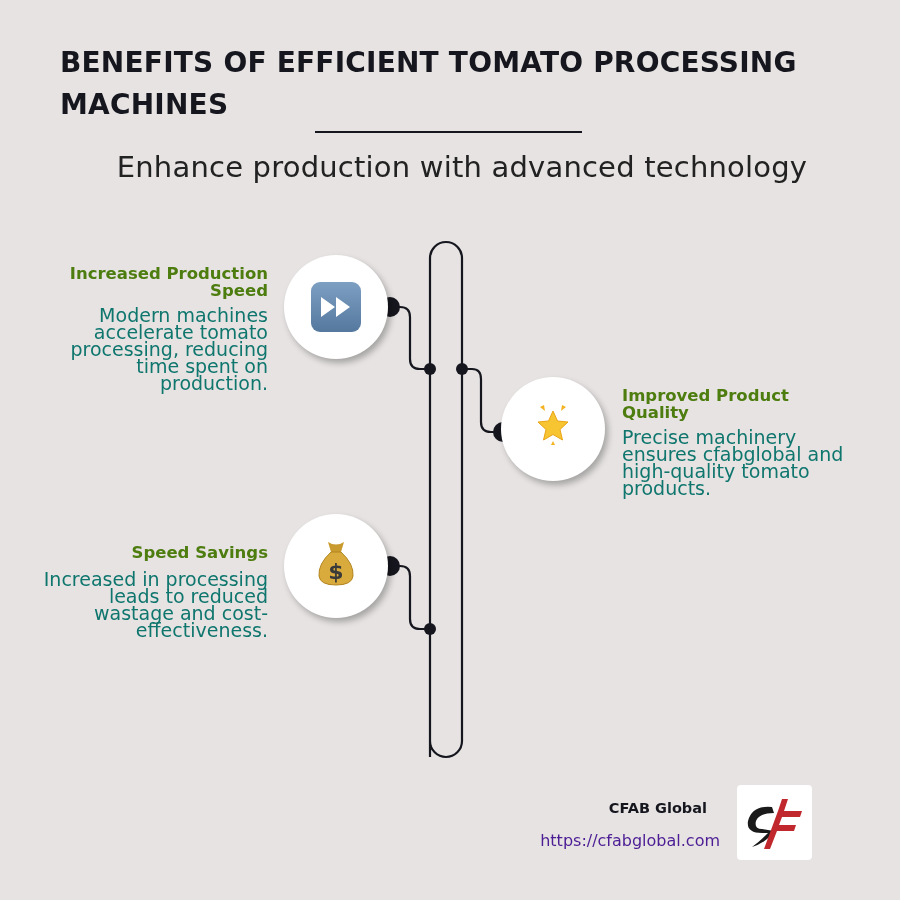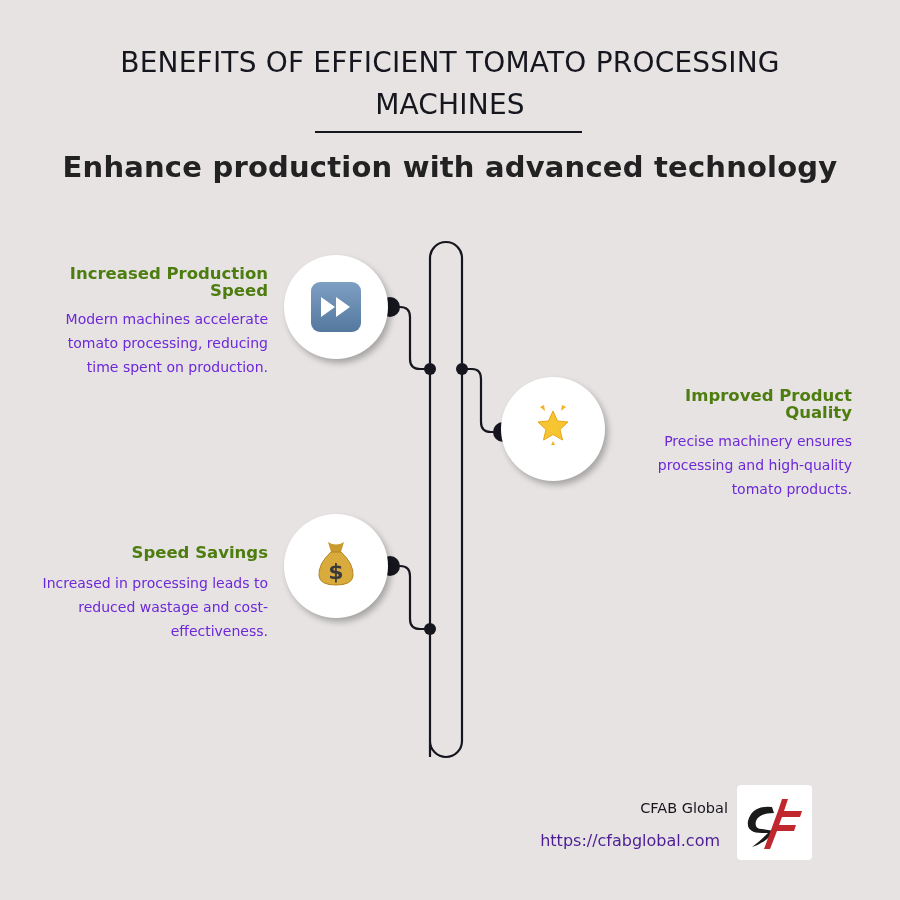--- a/index.html
+++ b/index.html
@@ -1,52 +1,52 @@
 <!DOCTYPE html>
 <html><head>
 <meta charset="utf-8">
 <style>
   html, body { margin:0; padding:0; }
   body {
     width:900px; height:900px; background:#e6e3e2; position:relative; overflow:hidden;
     font-family: "DejaVu Sans", sans-serif; color:#16161e;
   }
   .title {
-    position:absolute; left:60px; top:42px; width:780px; text-align:center;
-    font-family:"DejaVu Sans", sans-serif; font-weight:normal; font-size:28px; line-height:42px;
+    position:absolute; left:60px; top:42px; width:780px; 
+    font-family:"DejaVu Sans", sans-serif; font-weight:bold; font-size:28px; line-height:42px;
     letter-spacing:0.2px; color:#16161e;
   }
   .title-rule { position:absolute; left:315px; top:131px; width:267px; height:2px; background:#16161e; }
   .subtitle {
-    position:absolute; left:40px; top:150px; width:820px; text-align:center;
-    font-family:"DejaVu Sans", sans-serif; font-size:29px; font-weight:bold; color:#222;
+    position:absolute; left:52px; top:150px; width:820px; text-align:center;
+    font-family:"DejaVu Sans", sans-serif; font-size:29px; font-weight:normal; color:#222;
     letter-spacing:0.2px;
   }
   svg.connectors { position:absolute; left:0; top:0; }
   .icon-circle {
     position:absolute; width:104px; height:104px; border-radius:50%; background:#fff;
     box-shadow: 3px 4px 6px rgba(0,0,0,0.28);
     display:flex; align-items:center; justify-content:center;
   }
   .ff-icon {
     width:50px; height:50px; border-radius:9px;
     background:linear-gradient(#7d9fc2,#55789f);
     display:flex; align-items:center; justify-content:center;
   }
   .star-icon, .money-icon { font-size:44px; line-height:1; }
   .item-title {
     position:absolute; font-family:"DejaVu Sans", sans-serif; font-weight:bold; font-size:16.5px;
     line-height:17px; color:#4d7c0f;
   }
   .item-desc {
-    position:absolute; font-family:"DejaVu Sans", sans-serif; font-size:14px; line-height:24px; color:#6d28d9;
+    position:absolute; font-family:"DejaVu Sans", sans-serif; font-size:19px; line-height:17px; color:#0f766e;
   }
   .right { text-align:right; }
-  .left { text-align:right; }
-  .brand-name { position:absolute; right:172px; top:800px; font-weight:normal; font-size:14.5px; color:#16161e; text-align:right; }
+  .left { text-align:left; }
+  .brand-name { position:absolute; right:193px; top:800px; font-weight:bold; font-size:14.5px; color:#16161e; text-align:right; }
   .brand-url { position:absolute; right:180px; top:831px; font-size:16px; color:#4c1d95; text-align:right; }
   .logo-box {
     position:absolute; left:737px; top:785px; width:75px; height:75px; background:#fff; border-radius:4px;
     display:flex; align-items:center; justify-content:center;
   }
 </style>
 </head>
 <body>
 
 <div class="title">BENEFITS OF EFFICIENT TOMATO PROCESSING MACHINES</div>
@@ -86,21 +86,21 @@
 
 <div class="icon-circle" style="left:501px; top:377px;">
   <div class="star-icon">
     <svg width="50" height="50" viewBox="0 0 50 50">
       <path d="M25 10 L29.5 20 L40 21 L32 28.5 L34.5 39 L25 33.5 L15.5 39 L18 28.5 L10 21 L20.5 20 Z" fill="#f7c531" stroke="#e9a416" stroke-width="1"></path>
       <path d="M12 6 L16 4 L17 10 Z M38 6 L34 4 L33 10 Z M23 44 L27 44 L25 40 Z" fill="#f3b321"></path>
     </svg>
   </div>
 </div>
 <div class="item-title left" style="left:622px; top:387px; width:230px;">Improved Product Quality</div>
-<div class="item-desc left" style="left:622px; top:429px; width:230px;">Precise machinery ensures processing and high-quality tomato products.</div>
+<div class="item-desc left" style="left:622px; top:429px; width:230px;">Precise machinery ensures cfabglobal and high-quality tomato products.</div>
 
 <div class="icon-circle" style="left:284px; top:514px;">
   <div class="money-icon">
     <svg width="44" height="50" viewBox="0 0 44 50">
       <path d="M14 4 Q22 9 30 4 L27 14 L17 14 Z" fill="#c99a2e"></path>
       <path d="M17 14 Q4 26 5 38 Q6 47 22 47 Q38 47 39 38 Q40 26 27 14 Z" fill="#d9ab3c" stroke="#b3841f" stroke-width="1"></path>
       <text x="22" y="41" font-size="22" font-weight="bold" text-anchor="middle" fill="#3a3a3a" font-family="DejaVu Sans, sans-serif">$</text>
     </svg>
   </div>
 </div>

